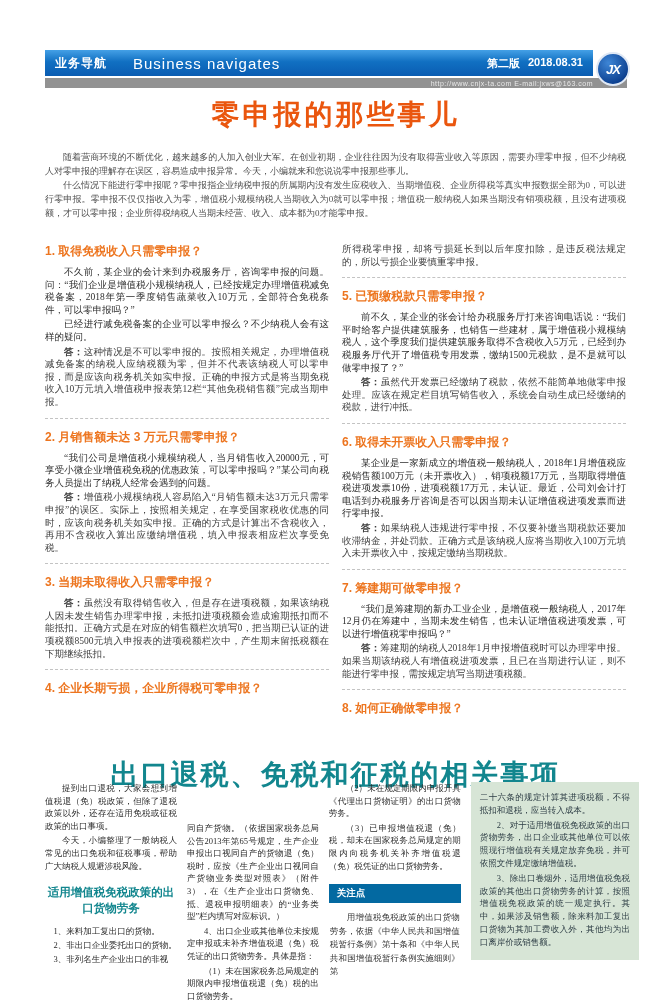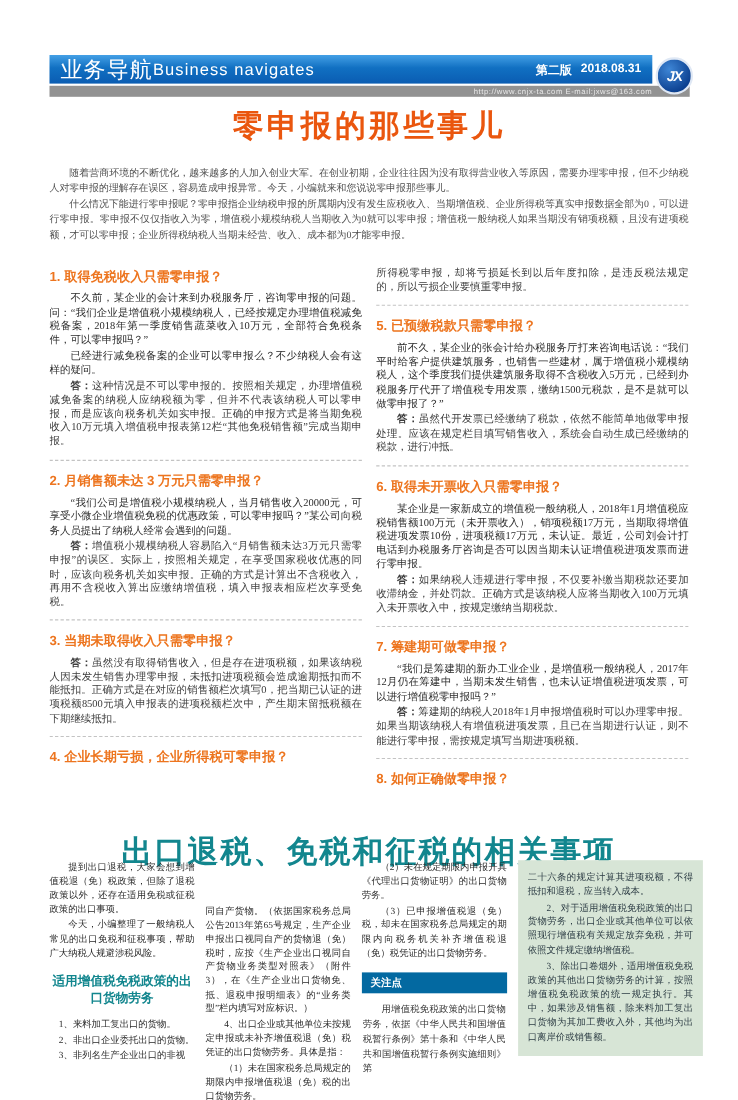--- a/index.html
+++ b/index.html
@@ -4,22 +4,22 @@
 <style>
   html,body{margin:0;padding:0;background:#ffffff;}
   .page{position:relative;width:671px;height:1000px;background:#fff;overflow:hidden;
         font-family:"Liberation Serif",serif;color:#2e2e2e;}
 
   
   .hbar{position:absolute;left:45px;top:50px;width:548px;height:26px;
         background:linear-gradient(180deg,#44a0e6 0%,#1170c2 45%,#0a5cb2 100%);
         display:flex;align-items:center;padding:0 10px;box-sizing:border-box;
         font-family:"Liberation Sans",sans-serif;color:#fff;}
-  .h-cn{font-size:20px;font-weight:normal;letter-spacing:1px;}
-  .h-en{font-size:15px;margin-left:0;letter-spacing:1px;}
+  .h-cn{font-size:12px;font-weight:bold;letter-spacing:1px;}
+  .h-en{font-size:15px;margin-left:26px;letter-spacing:1px;}
   .h-right{margin-left:auto;font-size:11px;font-weight:bold;display:flex;gap:8px;}
   .gbar{position:absolute;left:45px;top:78px;width:582px;height:10px;background:#929292;
         display:flex;align-items:center;justify-content:flex-end;padding-right:34px;box-sizing:border-box;}
   .gbar span{font-size:7px;color:#e9e9e9;font-family:"Liberation Sans",sans-serif;letter-spacing:.5px;}
   .logo{position:absolute;left:596px;top:52px;width:34px;height:34px;border-radius:50%;
         background:radial-gradient(circle at 35% 30%,#3e86d6,#0b3f8f 75%);
         border:2px solid #dfe8f5;box-sizing:border-box;display:flex;align-items:center;justify-content:center;}
   .logo span{color:#fff;font-family:"Liberation Sans",sans-serif;font-weight:bold;font-style:italic;font-size:13px;letter-spacing:-1px;}
 
   

